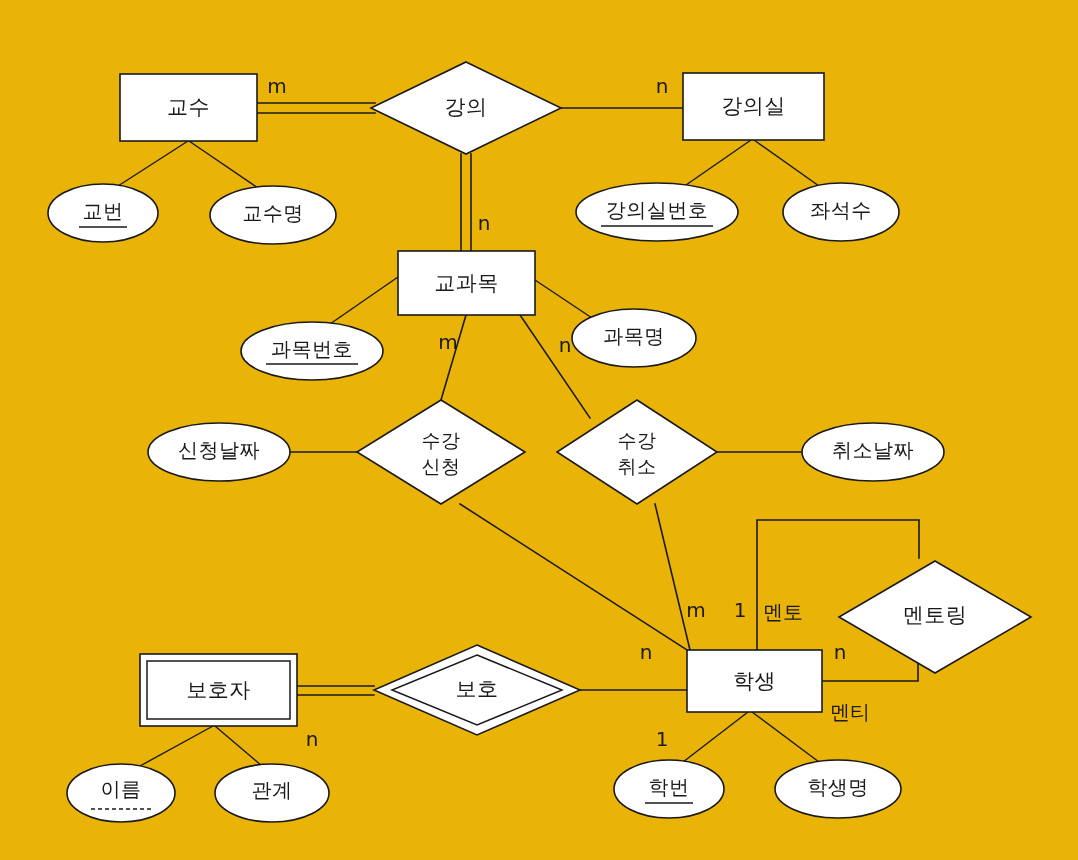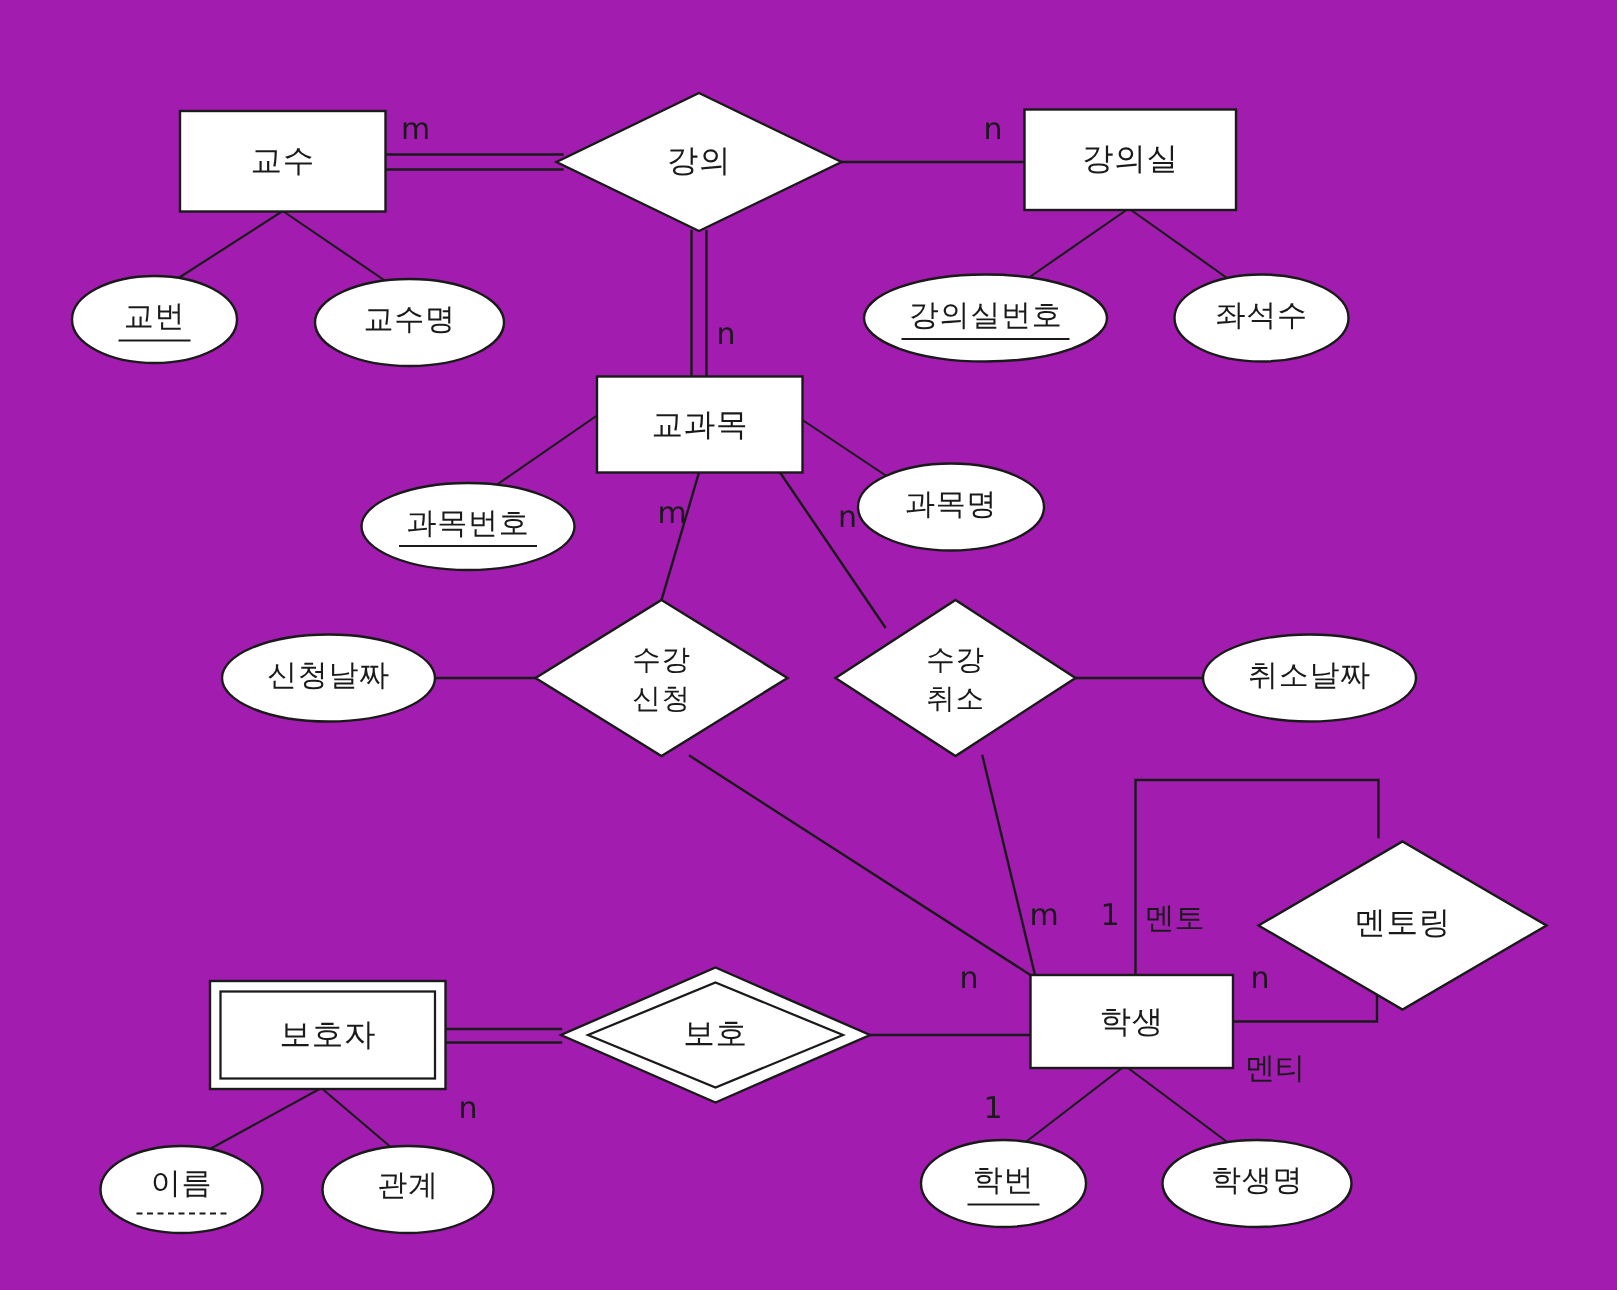--- a/index.html
+++ b/index.html
@@ -8,21 +8,21 @@
     padding: 0;
     background: #ffffff;
   }
   body {
     font-family: "DejaVu Sans", "Liberation Sans", sans-serif;
   }
   #diagram-root {
     position: relative;
     width: 1078px;
     height: 860px;
-    background: #a21caf;
+    background: #eab308;
     overflow: hidden;
   }
   svg#er-canvas {
     position: absolute;
     left: 0;
     top: 0;
     width: 1078px;
     height: 860px;
     display: block;
   }

